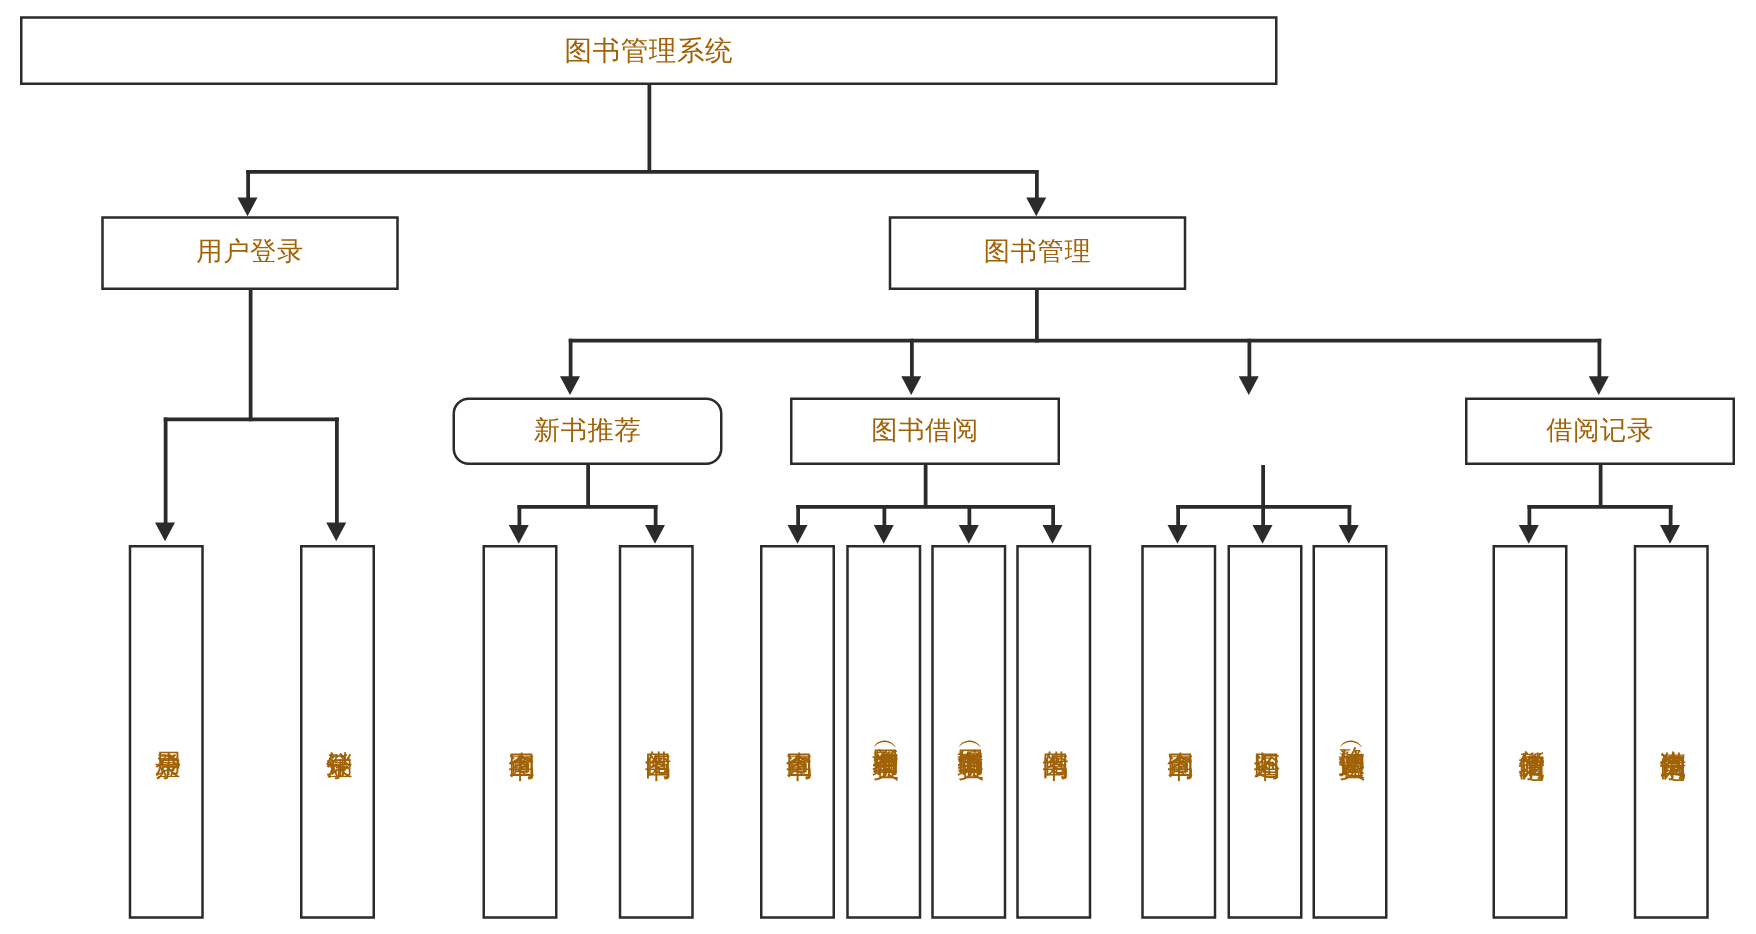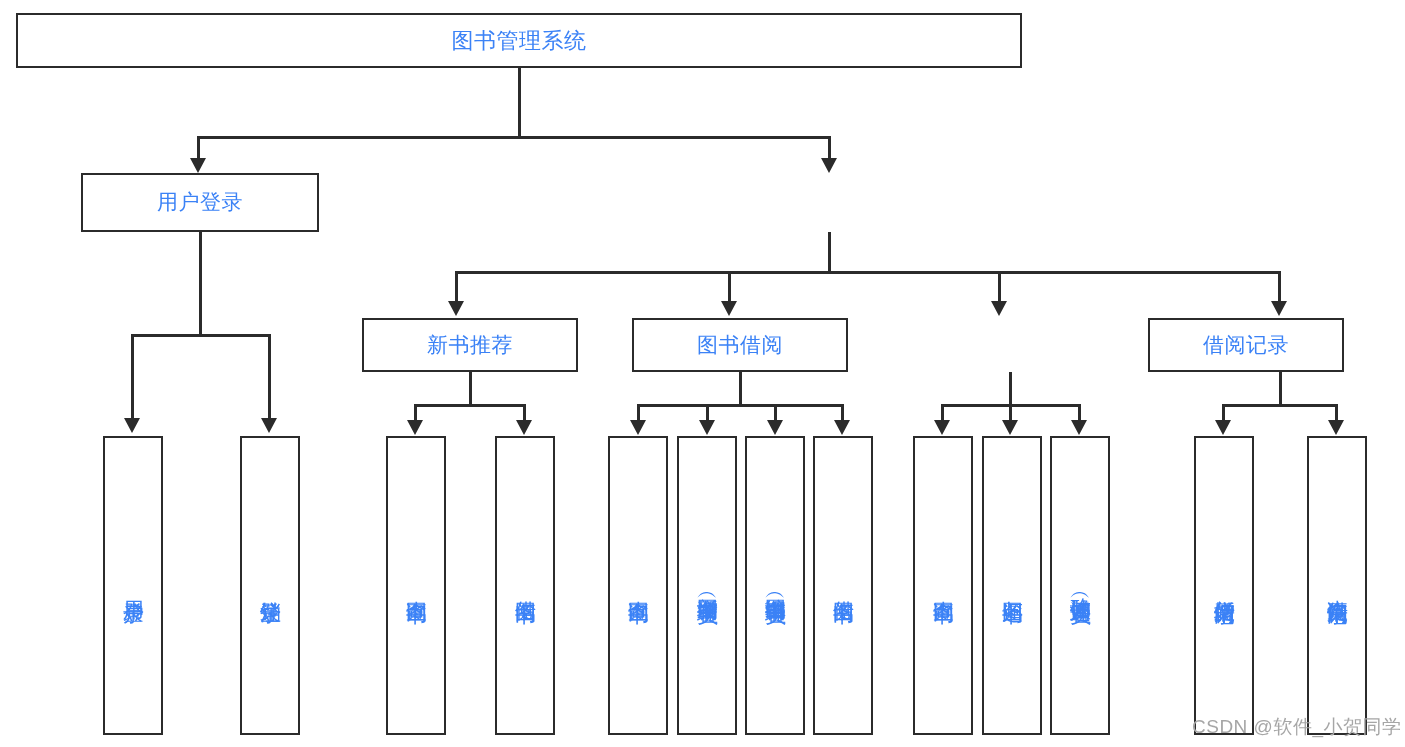--- a/index.html
+++ b/index.html
@@ -23,21 +23,21 @@
     background:#ffffff;
     display:flex;
     align-items:center;
     justify-content:center;
     text-align:center;
   }
   .node .lbl{
     font-size:21px;
     line-height:1.15;
     letter-spacing:0.5px;
-    color:#3b82f6;
+    color:#a16207;
     white-space:nowrap;
   }
 
   .node.root .lbl{font-size:22px;}
 
   
   .node.leaf{
     align-items:center;
     justify-content:center;
   }
@@ -91,20 +91,23 @@
   <div class="vline" style="left:197px;top:136px;width:3px;height:24px;"></div>
   <div class="arrow" style="left:190px;top:158px;"></div>
 
   <div class="vline" style="left:828px;top:136px;width:3px;height:24px;"></div>
   <div class="arrow" style="left:821px;top:158px;"></div>
 
   <div class="node" style="left:81px;top:173px;width:238px;height:59px;">
     <span class="lbl">用户登录</span>
   </div>
 
+  <div class="node" style="left:711px;top:173px;width:238px;height:59px;">
+    <span class="lbl">图书管理</span>
+  </div>
 
   <div class="vline" style="left:199px;top:232px;width:3px;height:105px;"></div>
   <div class="hline" style="left:131px;top:334px;width:140px;height:3px;"></div>
 
   <div class="vline" style="left:131px;top:334px;width:3px;height:86px;"></div>
   <div class="arrow" style="left:124px;top:418px;"></div>
 
   <div class="vline" style="left:268px;top:334px;width:3px;height:86px;"></div>
   <div class="arrow" style="left:261px;top:418px;"></div>
 
@@ -116,27 +119,27 @@
 
   <div class="vline" style="left:728px;top:271px;width:3px;height:32px;"></div>
   <div class="arrow" style="left:721px;top:301px;"></div>
 
   <div class="vline" style="left:998px;top:271px;width:3px;height:32px;"></div>
   <div class="arrow" style="left:991px;top:301px;"></div>
 
   <div class="vline" style="left:1278px;top:271px;width:3px;height:32px;"></div>
   <div class="arrow" style="left:1271px;top:301px;"></div>
 
-  <div class="node" style="left:362px;top:318px;width:216px;height:54px;">
+  <div class="node" style="left:362px;top:318px;width:216px;height:54px;border-radius:13px;">
     <span class="lbl">新书推荐</span>
   </div>
   <div class="node" style="left:632px;top:318px;width:216px;height:54px;text-align:right;">
     <span class="lbl">图书借阅</span>
   </div>
-  <div class="node" style="left:1148px;top:318px;width:196px;height:54px;align-items:center;">
+  <div class="node" style="left:1172px;top:318px;width:216px;height:54px;align-items:center;">
     <span class="lbl">借阅记录</span>
   </div>
 
   <div class="vline" style="left:469px;top:372px;width:3px;height:34px;"></div>
   <div class="hline" style="left:414px;top:404px;width:112px;height:3px;"></div>
   <div class="vline" style="left:414px;top:404px;width:3px;height:18px;"></div>
   <div class="arrow" style="left:407px;top:420px;"></div>
   <div class="vline" style="left:523px;top:404px;width:3px;height:18px;"></div>
   <div class="arrow" style="left:516px;top:420px;"></div>
 
@@ -204,15 +207,14 @@
     <span class="lbl">确认归还（管理员）</span>
   </div>
 
   <div class="node leaf" style="left:1194px;top:436px;width:60px;height:299px;">
     <span class="lbl">新增借阅记录</span>
   </div>
   <div class="node leaf" style="left:1307px;top:436px;width:60px;height:299px;">
     <span class="lbl">查询借阅记录</span>
   </div>
 
-  <div id="watermark" style="left:1192px;top:714px;">CSDN @软件_小贺同学</div>
 
 </div>
 
 </body></html>

